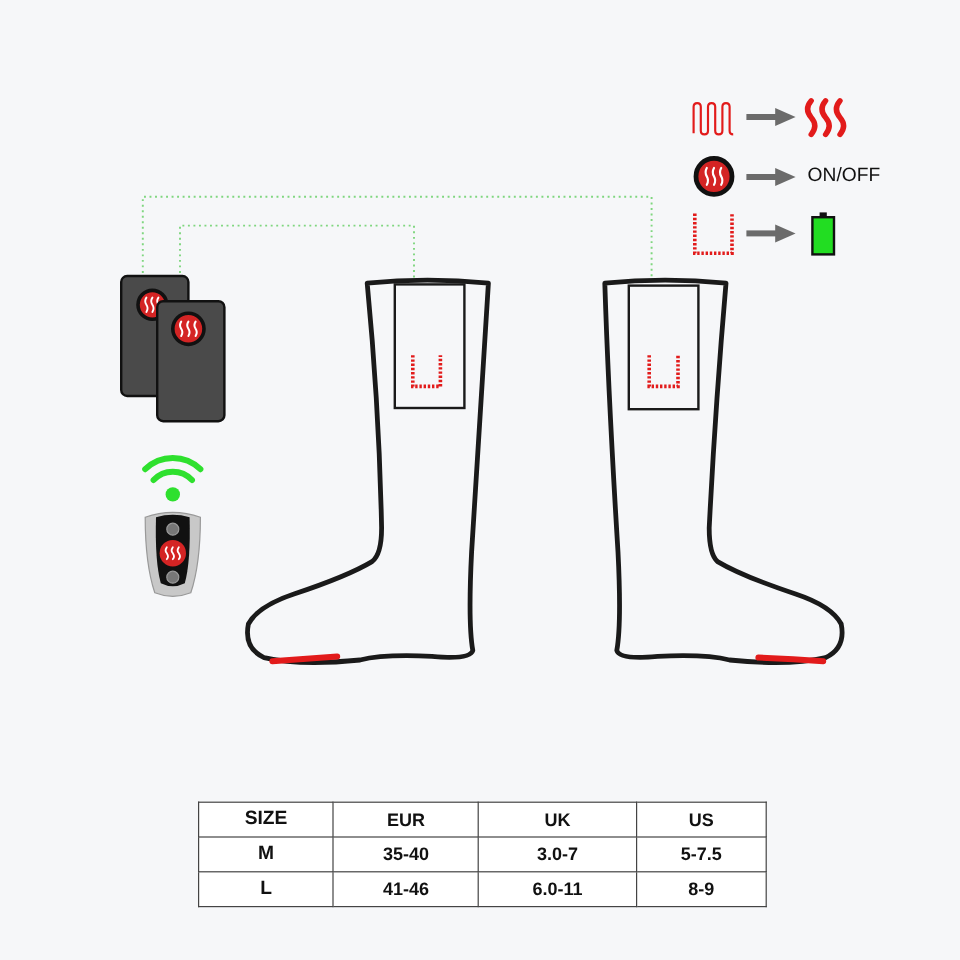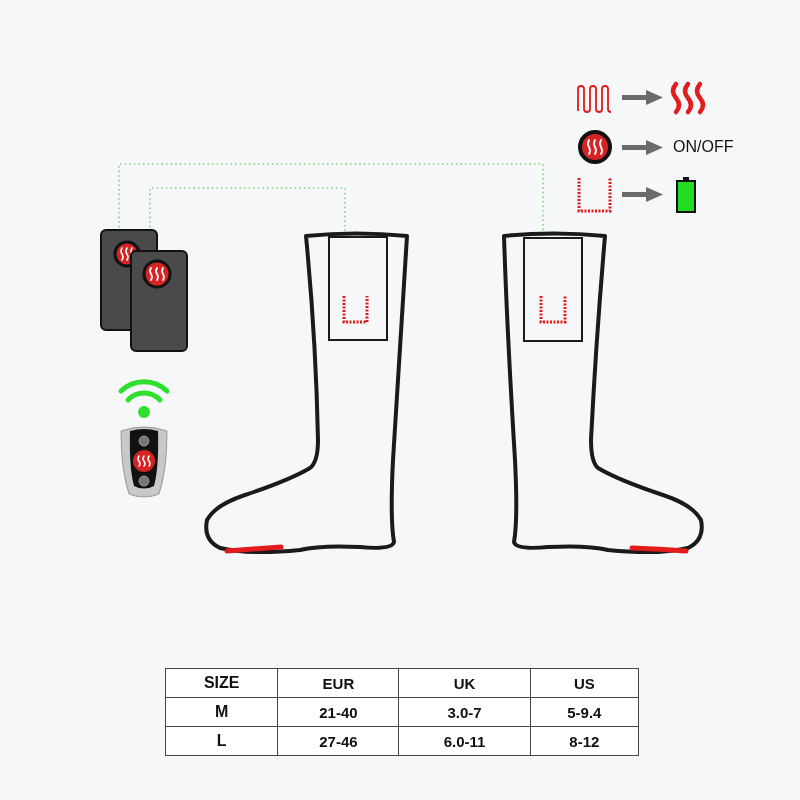--- a/index.html
+++ b/index.html
@@ -117,24 +117,24 @@
 <table class="size">
   <tbody>
       <tr>
     <th class="hdr-size">SIZE</th>
     <th>EUR</th>
     <th>UK</th>
     <th>US</th>
   </tr>
   <tr>
     <td class="row-label">M</td>
-    <td>21-40</td>
+    <td>35-40</td>
     <td>3.0-7</td>
-    <td>5-9.4</td>
+    <td>5-7.5</td>
   </tr>
   <tr>
     <td class="row-label">L</td>
-    <td>27-46</td>
+    <td>41-46</td>
     <td>6.0-11</td>
-    <td>8-12</td>
+    <td>8-9</td>
   </tr>
 </tbody>
   </table>
 
 </body></html>

